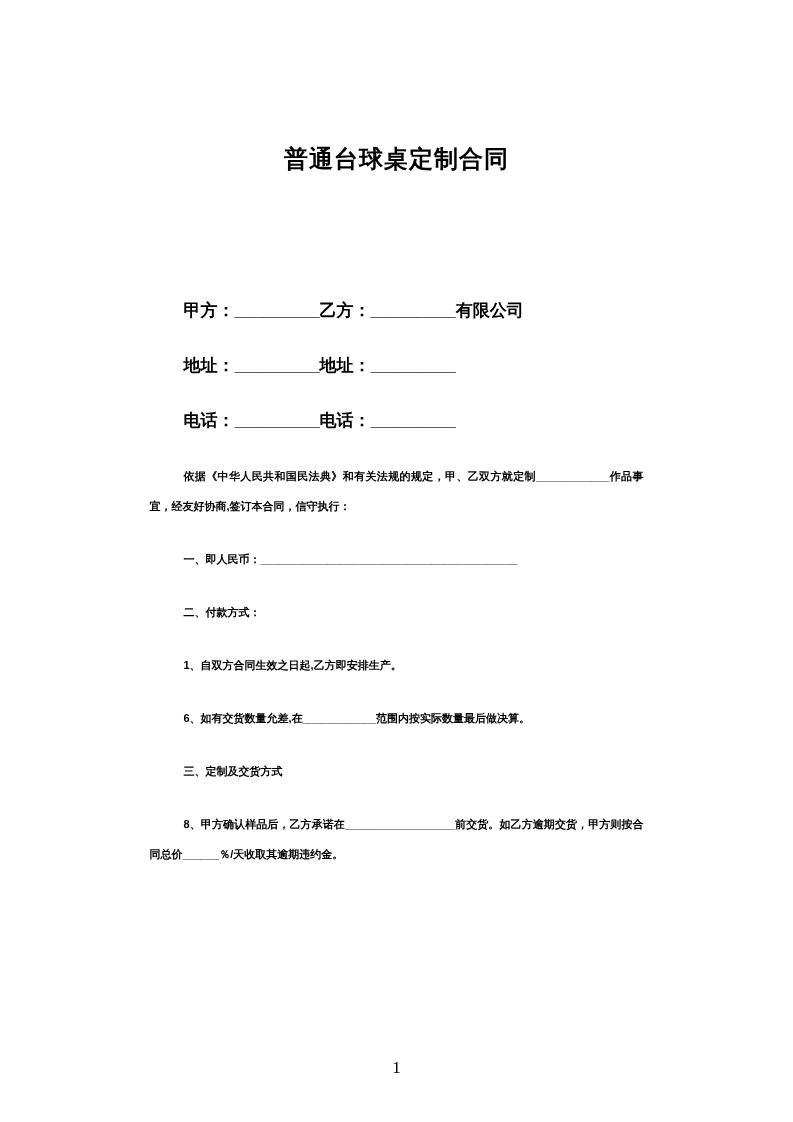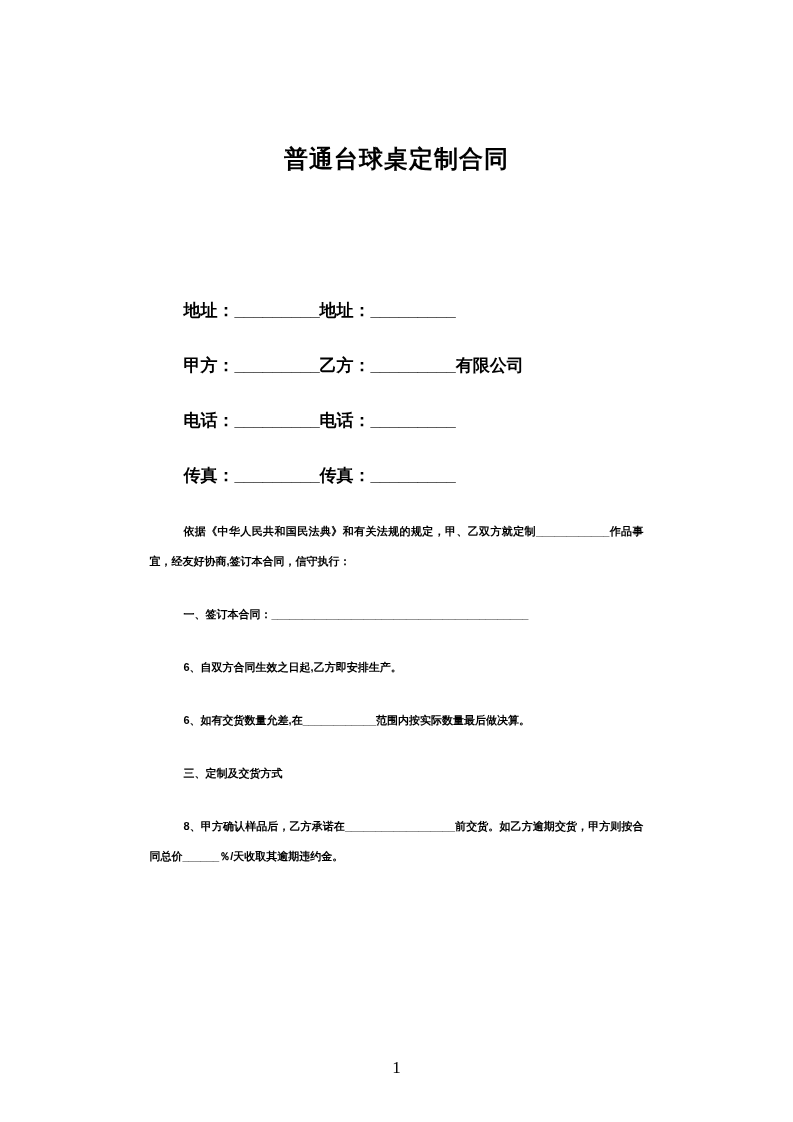--- a/index.html
+++ b/index.html
@@ -58,32 +58,32 @@
   }
 </style>
 </head>
 <body>
 
 <div class="page">
 
   <h1 class="title">普通台球桌定制合同</h1>
 
   <div class="party-block">
+    <p class="party-line">甲方：_________乙方：_________有限公司</p>
     <p class="party-line">地址：_________地址：_________</p>
-    <p class="party-line">甲方：_________乙方：_________有限公司</p>
     <p class="party-line">电话：_________电话：_________</p>
-    <p class="party-line">传真：_________传真：_________</p>
   </div>
 
   <p class="para">依据《中华人民共和国民法典》和有关法规的规定，甲、乙双方就定制____________作品事宜，经友好协商,签订本合同，信守执行：</p>
 
-  <p class="para">一、签订本合同：__________________________________________</p>
+  <p class="para">一、即人民币：__________________________________________</p>
 
+  <p class="para">二、付款方式：</p>
 
-  <p class="para">6、自双方合同生效之日起,乙方即安排生产。</p>
+  <p class="para">1、自双方合同生效之日起,乙方即安排生产。</p>
 
 
   <p class="para">6、如有交货数量允差,在____________范围内按实际数量最后做决算。</p>
 
   <p class="para">三、定制及交货方式</p>
 
   <p class="para">8、甲方确认样品后，乙方承诺在__________________前交货。如乙方逾期交货，甲方则按合同总价______％/天收取其逾期违约金。</p>
 
   <div class="footer">
     <span class="page-number">1</span>

